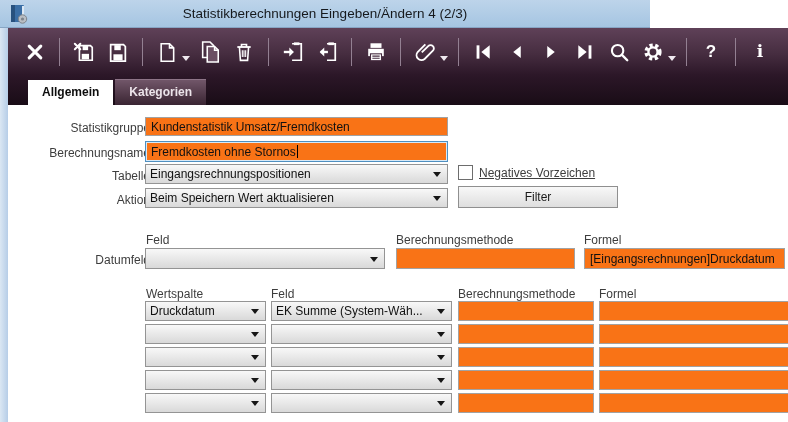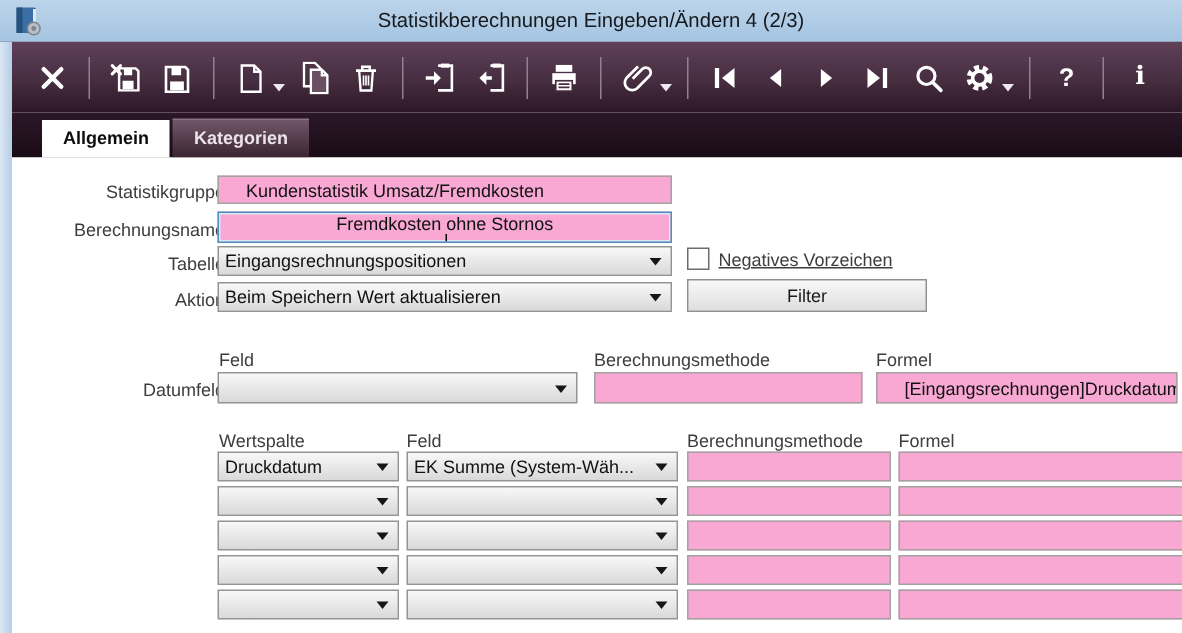--- a/index.html
+++ b/index.html
@@ -1,20 +1,20 @@
 <!DOCTYPE html>
 <html><head>
 <meta charset="utf-8">
 <style>
   html,body{margin:0;padding:0;background:#e8e8e8;font-family:"Liberation Sans",sans-serif;}
   #win{position:relative;width:788px;height:422px;background:#fff;overflow:hidden;
        font-family:"Liberation Sans",sans-serif;}
 
   
-  #titlebar{position:absolute;left:0;top:0;width:788px;height:28px;
+  #titlebar{position:absolute;left:0;top:0;width:650px;height:28px;
     background:linear-gradient(#bdd4ea,#a5c5e2);border-bottom:1px solid #87a5c4;box-sizing:border-box;
     display:flex;align-items:center;}
   #title-text{position:absolute;left:0;right:0;text-align:center;font-size:13.5px;color:#16191d;}
   #app-icon{position:absolute;left:7px;top:3px;width:22px;height:22px;}
 
   
   #left-edge{position:absolute;left:0;top:28px;width:8px;height:394px;
     background:linear-gradient(to right,#dbe7f3,#b6cde7);}
 
   
@@ -38,22 +38,22 @@
   .tab.active{background:#fff;color:#0d0d0d;}
   .tab.inactive{background:linear-gradient(#715669,#4a3342 70%,#3a2533);color:#ece4ea;
     border-top:1px solid #8d7487;margin-left:2px;}
 
   
   #content{position:absolute;left:8px;top:105px;width:780px;height:317px;background:#fff;}
 
   .lbl{position:absolute;left:22px;width:120px;text-align:right;font-size:12px;color:#3d3d3d;white-space:nowrap;}
   .hdr{position:absolute;font-size:12px;color:#3d3d3d;white-space:nowrap;}
 
-  .tin{position:absolute;box-sizing:border-box;background:#f9a8d4;border:1px solid #a2a2a2;
-    font-size:12px;color:#111;padding:0 18px;display:flex;align-items:center;overflow:hidden;white-space:nowrap;}
+  .tin{position:absolute;box-sizing:border-box;background:#f97316;border:1px solid #a2a2a2;
+    font-size:12px;color:#111;padding:0 5px;display:flex;align-items:center;overflow:hidden;white-space:nowrap;}
   .tin.focus{border:1px solid #4f8fc0;box-shadow:0 0 0 1px #d6e9f7 inset;}
   .combo{position:absolute;box-sizing:border-box;background:linear-gradient(#f8f8f8,#d9d9d9);
     border:1px solid #949494;font-size:12px;color:#111;padding:0 18px 0 4px;
     display:flex;align-items:center;overflow:hidden;white-space:nowrap;}
   .combo .arr{position:absolute;right:6px;top:50%;margin-top:-2px;width:0;height:0;
     border-left:4px solid transparent;border-right:4px solid transparent;border-top:5px solid #161616;}
   .caret-bar{display:inline-block;width:1px;height:13px;background:#000;margin-left:1px;}
 
   #chk{position:absolute;left:458px;top:165px;width:13px;height:13px;background:#fff;
     border:1px solid #6d6d6d;box-sizing:content-box;}
@@ -213,21 +213,21 @@
   </div>
 
   <div id="content">
 
     <span class="lbl" style="top:16px;">Statistikgruppe</span>
     <div class="tin" style="left:137px;top:12px;width:303px;height:19px;">
       <span>Kundenstatistik Umsatz/Fremdkosten</span>
     </div>
 
     <span class="lbl" style="top:41px;">Berechnungsname</span>
-    <div class="tin focus" style="left:137px;top:36px;width:303px;height:21px;flex-direction:column;">
+    <div class="tin focus" style="left:137px;top:36px;width:303px;height:21px;">
       <span>Fremdkosten ohne Stornos</span>
         <span class="caret-bar"></span>
     </div>
 
     <span class="lbl" style="top:64px;">Tabelle</span>
     <div class="combo" style="left:137px;top:59px;width:303px;height:20px;">
       <span>Eingangsrechnungspositionen</span>
         <span class="arr"></span>
     </div>
     <div id="chk" style="left:450px;top:60px;"></div>

